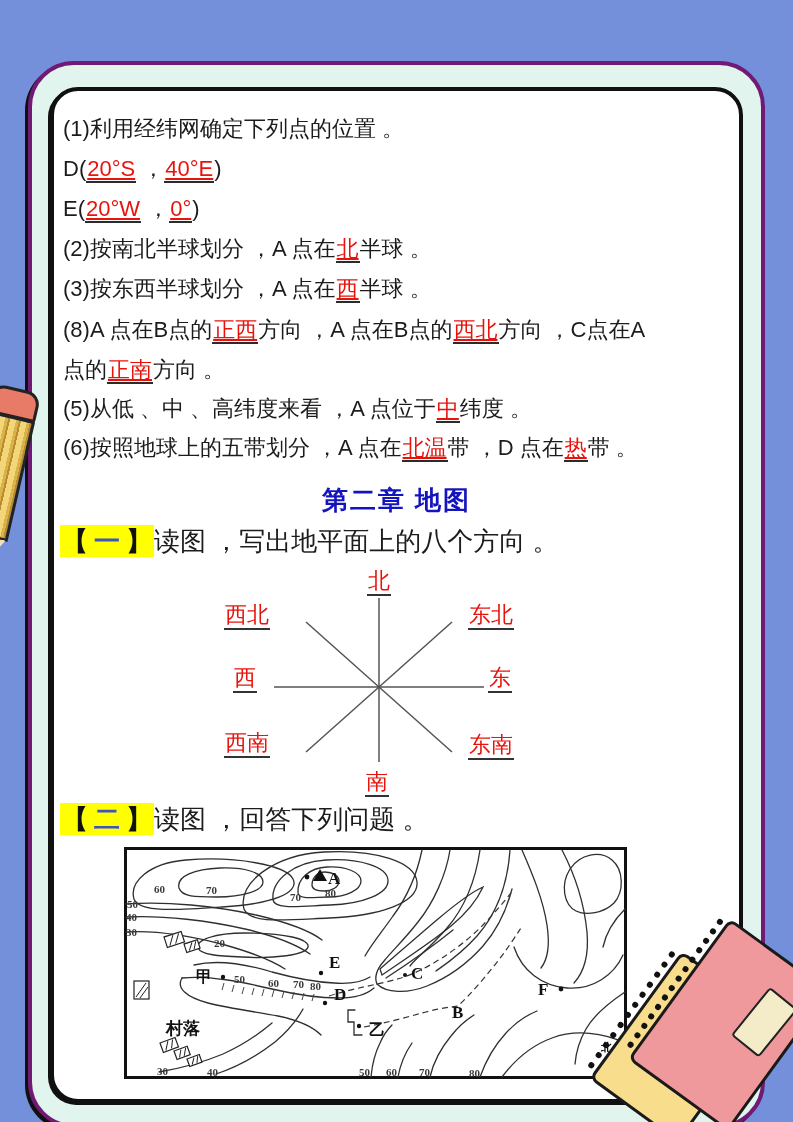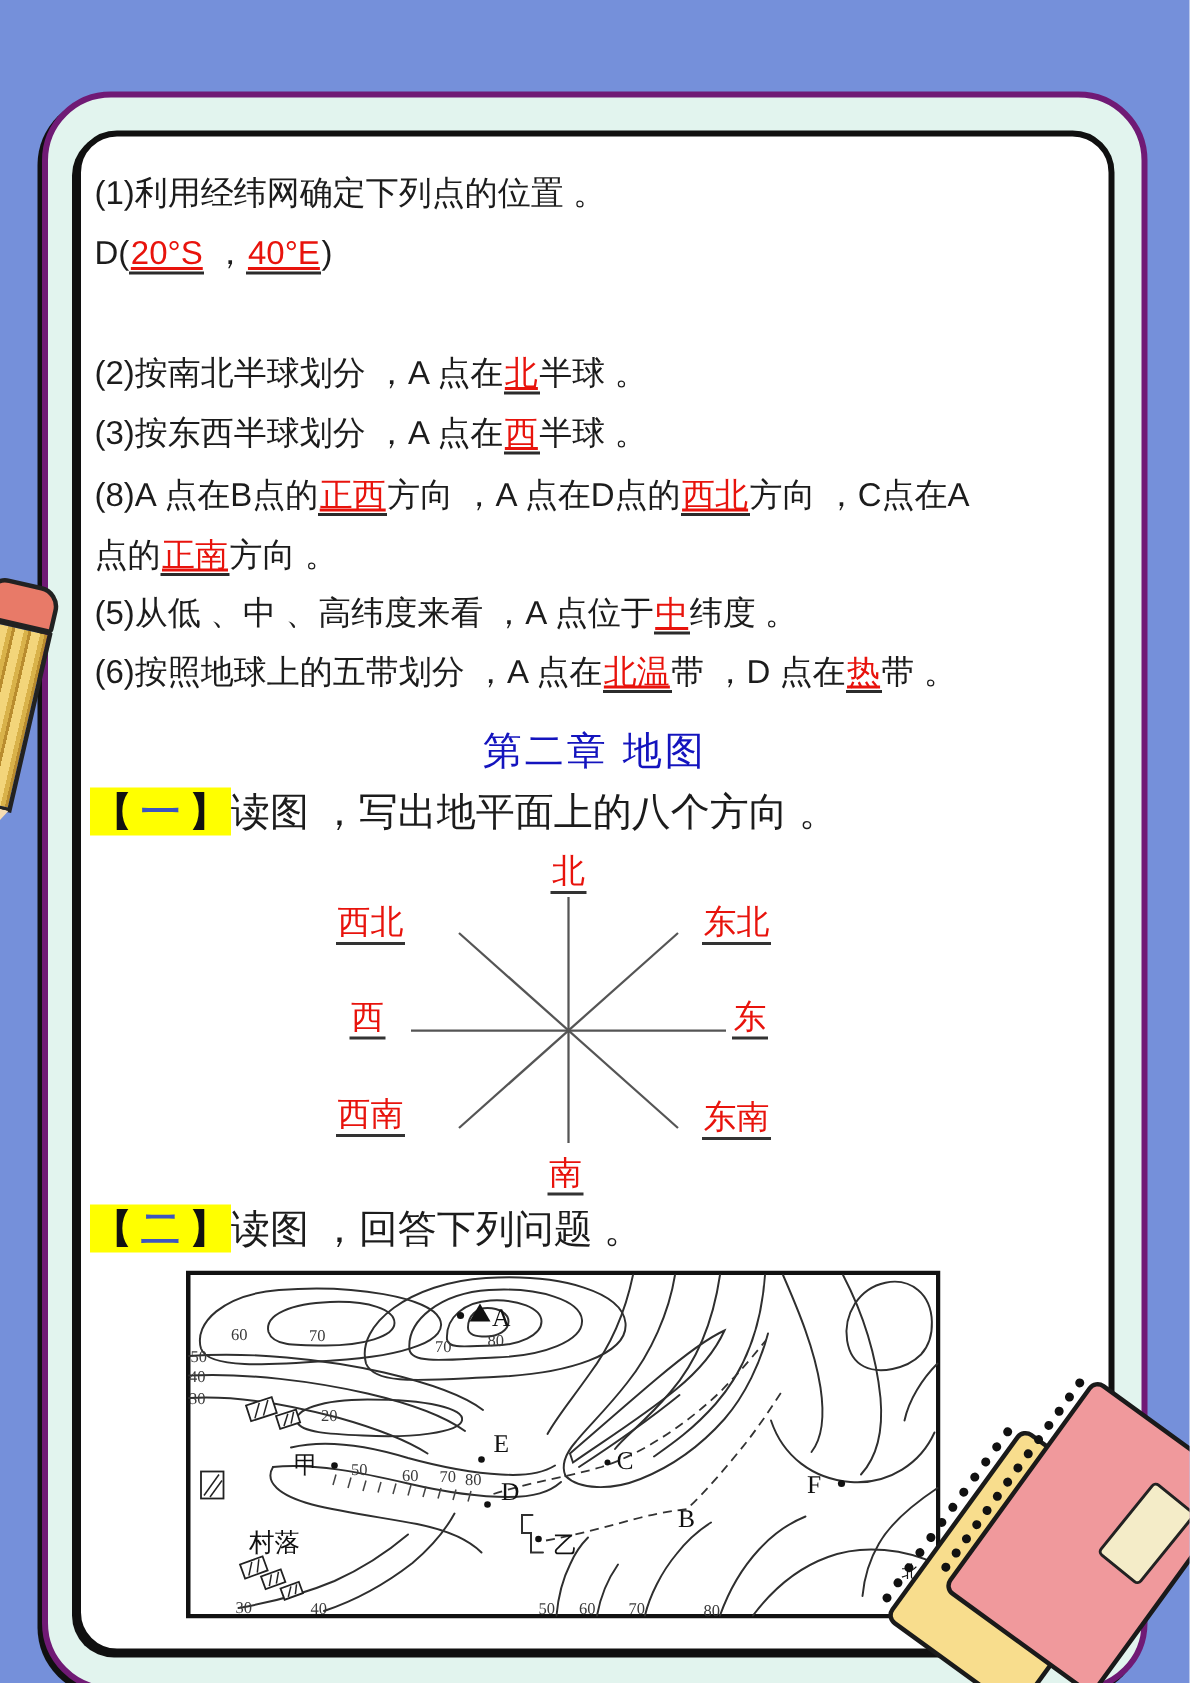--- a/index.html
+++ b/index.html
@@ -19,32 +19,32 @@
     background:#ffffff;border:4px solid #101010;border-radius:28px;
     box-shadow:-2px 2px 0 #101010;
   }
   .tline{
     position:absolute;left:9px;font-size:22px;color:#1c1c1c;
     white-space:nowrap;line-height:30px;
   }
   .ans{color:#e8130c;border-bottom:2px solid #2b2b2b;padding:0 1px;text-decoration:underline;}
   .heading{
     position:absolute;top:392px;left:0;width:100%;text-align:center;
-    font-size:26px;font-weight:normal;color:#1414be;letter-spacing:2px;
+    font-size:26px;font-weight:bold;color:#1414be;letter-spacing:2px;
   }
   .secline{position:absolute;left:6px;font-size:26px;color:#1c1c1c;white-space:nowrap;line-height:32px;}
   .hl{background:#ffff00;font-weight:bold;color:#111;padding:1px 2px;}
   .hl .num{color:#3c55c0;padding:0 6px;}
   .compass{position:absolute;left:0;top:474px;width:685px;height:245px;}
   .compass svg{position:absolute;left:0;top:0;}
   .cdir{
     position:absolute;font-size:22px;color:#e8130c;
     border-bottom:2px solid #333;line-height:27px;padding:0 1px;white-space:nowrap;
   }
-  .mapfig{position:absolute;left:70px;top:756px;width:503px;height:232px;}
+  .mapfig{position:absolute;left:70px;top:756px;width:503px;height:232px;font-weight:bold;}
   .mapfig svg{display:block;}
   .contour{fill:none;stroke:#2f2f2f;stroke-width:1.3;stroke-linecap:round;}
   .dash{fill:none;stroke:#333;stroke-width:1.2;stroke-dasharray:6 4;}
   .mnum{font-size:11px;fill:#3a3a3a;font-family:"Liberation Serif",serif;}
   .mletter{font-size:17px;fill:#111;font-family:"Liberation Serif",serif;}
   .mcjk{font-size:16px;fill:#111;}
   .tick{stroke:#444;stroke-width:1;}
   .bldg rect{fill:#fff;stroke:#222;stroke-width:1.2;}
   .bldg line{stroke:#222;stroke-width:1;}
   
@@ -76,28 +76,31 @@
 
 <div class="card-outer">
   <div class="card-inner">
 
     <div class="tline" style="top:23px">
       <span>(1)利用经纬网确定下列点的位置 。</span>
     </div>
     <div class="tline" style="top:63px">
       <span>D(</span><span class="ans">20°S</span><span> ，</span><span class="ans">40°E</span><span>)</span>
     </div>
+    <div class="tline" style="top:103px">
+      <span>E(</span><span class="ans">20°W</span><span> ，</span><span class="ans">0°</span><span>)</span>
+    </div>
     <div class="tline" style="top:143px">
       <span>(2)按南北半球划分 ，A 点在</span><span class="ans">北</span><span>半球 。</span>
     </div>
     <div class="tline" style="top:183px">
       <span>(3)按东西半球划分 ，A 点在</span><span class="ans">西</span><span>半球 。</span>
     </div>
     <div class="tline" style="top:224px">
-      <span>(8)A 点在B点的</span><span class="ans">正西</span><span>方向 ，A 点在D点的</span><span class="ans">西北</span><span>方向 ，C点在A</span>
+      <span>(8)A 点在B点的</span><span class="ans">正西</span><span>方向 ，A 点在B点的</span><span class="ans">西北</span><span>方向 ，C点在A</span>
     </div>
     <div class="tline" style="top:264px">
       <span>点的</span><span class="ans">正南</span><span>方向 。</span>
     </div>
     <div class="tline" style="top:303px">
       <span>(5)从低 、中 、高纬度来看 ，A 点位于</span><span class="ans">中</span><span>纬度 。</span>
     </div>
     <div class="tline" style="top:342px">
       <span>(6)按照地球上的五带划分 ，A 点在</span><span class="ans">北温</span><span>带 ，D 点在</span><span class="ans">热</span><span>带 。</span>
     </div>

